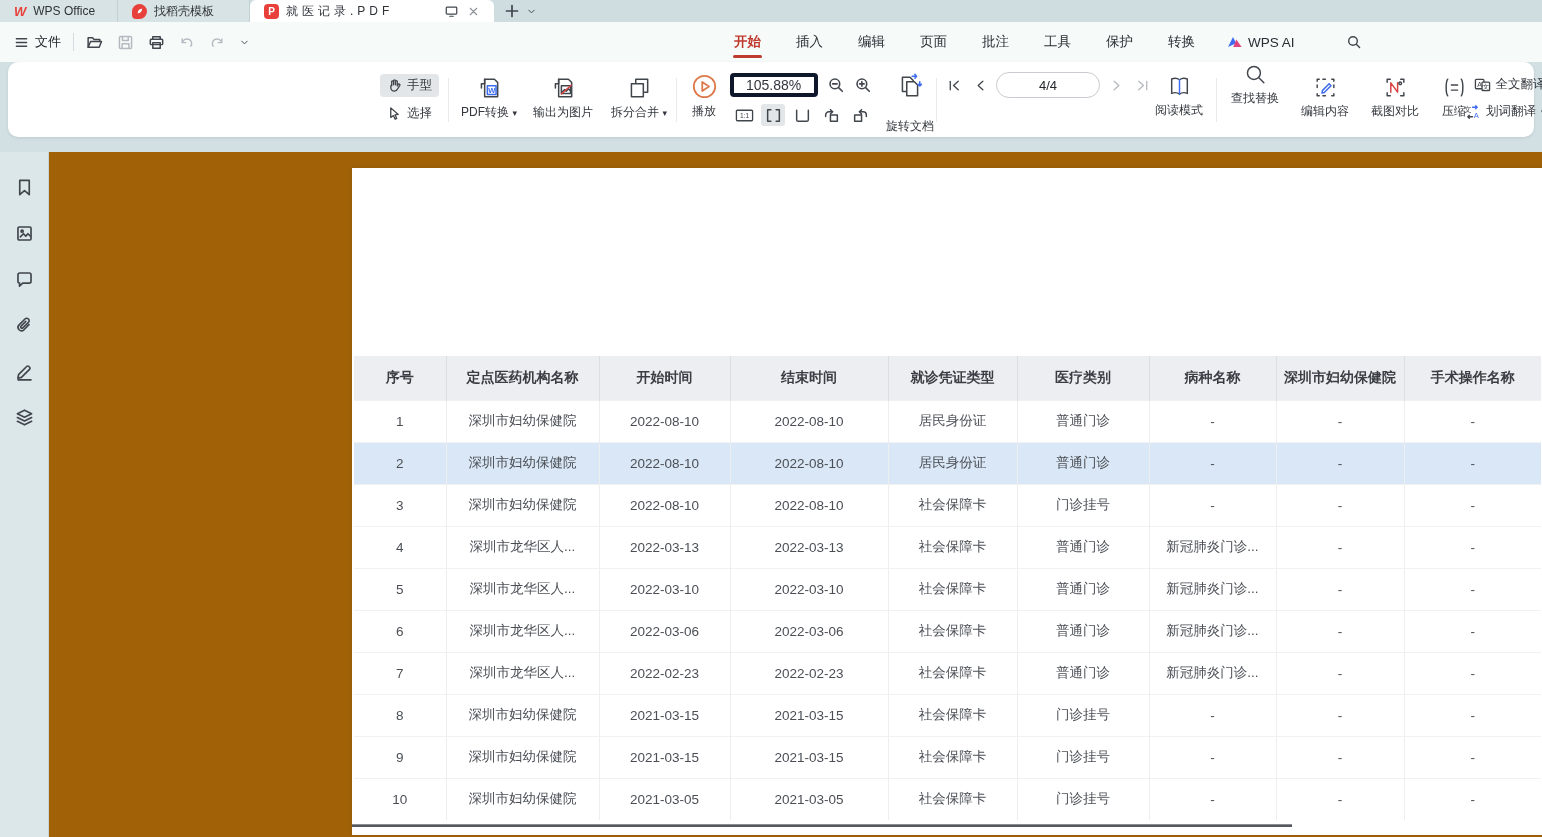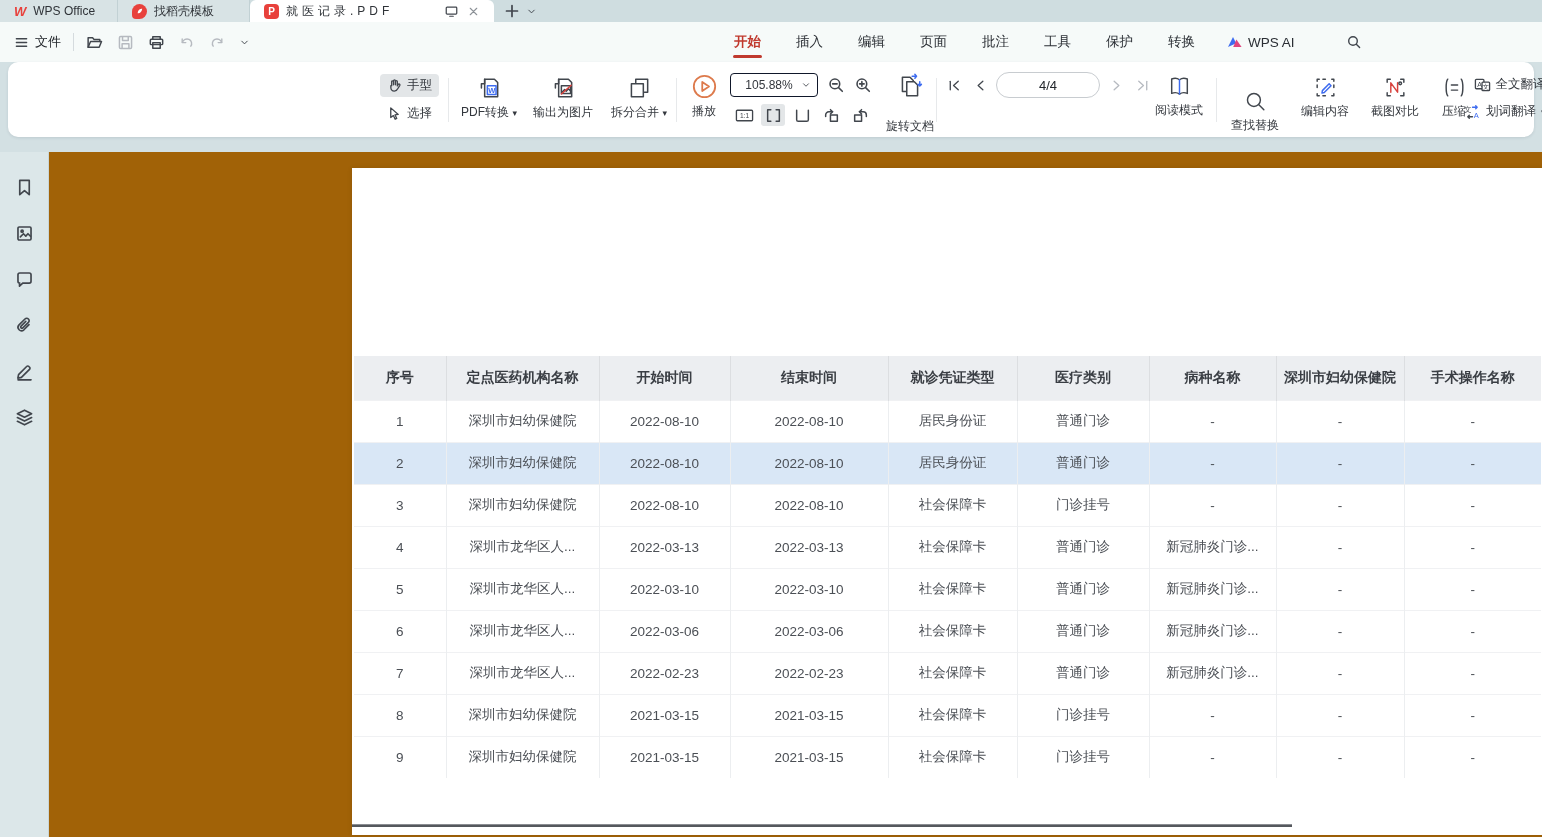--- a/index.html
+++ b/index.html
@@ -37,21 +37,21 @@
   
   .toolbar { position:absolute; left:8px; top:62px; width:1526px; height:75px; background:#ffffff; border-radius:10px; box-shadow:0 1px 3px rgba(40,60,70,.12); }
   .tsep { position:absolute; top:16px; width:1px; height:44px; background:#e7e9eb; }
   .vbtn { position:absolute; display:flex; flex-direction:column; align-items:center; gap:3px; font-size:12px; color:#33373d; }
   .vbtn .lbl { white-space:nowrap; }
   .stack2 { position:absolute; display:flex; flex-direction:column; gap:5px;align-items:flex-end; }
   .pill { display:flex; align-items:center; gap:5px; font-size:12.5px; padding:3px 7px; border-radius:4px; white-space:nowrap; }
   .pill.sel, .sq.sel { background:#e3e6e8; }
   .sq { width:24px; height:22px; border-radius:3px; display:flex; align-items:center; justify-content:center; }
   .hrow { position:absolute; display:flex; align-items:center; }
-  .zoombox { width:88px; height:24px; border:1px solid #0f172a; border-radius:4px; display:flex; align-items:center; font-size:12px; padding:0 6px 0 12px; gap:6px; }
+  .zoombox { width:88px; height:24px; border:4px solid #0f172a; border-radius:4px; display:flex; align-items:center; font-size:14px; padding:0 6px 0 12px; gap:6px; }
   .zoombox span { flex:1; text-align:center; }
   .pageinput { width:104px; height:26px; border:1px solid #c8ccd0; border-radius:13px; font-size:13px; text-align:center; color:#23272c; background:#fff; font-family:"Liberation Sans", sans-serif; }
   .navbtn { width:20px; height:22px; display:flex; align-items:center; justify-content:center; }
 
   
   .workspace { position:absolute; left:0; top:152px; width:1542px; height:699px; background:#a16207; }
   .sidestrip { position:absolute; left:0; top:0; width:49px; height:100%; background:#dce7e9; border-right:1px solid #c9d6d8; display:flex; flex-direction:column; align-items:center; padding-top:22px; gap:20px; }
   .sbtn { width:26px; height:26px; display:flex; align-items:center; justify-content:center; }
   .docarea { position:absolute; left:49px; top:0; right:0; bottom:0; }
   .page { position:absolute; left:303px; top:16px; width:1190px; height:667px; background:#ffffff; box-shadow:0 0 5px rgba(0,0,0,.10); }
@@ -363,21 +363,21 @@
     <div class="vbtn" style="left:1142px; top:12px; width:58px;">
       <svg class="ic" width="25" height="25" viewBox="0 0 24 24">
         <path d="M12 5.5 C10 4 6.5 4 4.5 4.8 V18.6 C6.5 17.8 10 17.8 12 19.3 C14 17.8 17.5 17.8 19.5 18.6 V4.8 C17.5 4 14 4 12 5.5 Z"></path>
         <path class="blue" d="M12 5.5 V19.3"></path>
       </svg>
       <span class="lbl">阅读模式</span>
     </div>
 
     <div class="tsep" style="left:1208px;"></div>
 
-    <div class="vbtn" style="left:1216px; top:27px; width:62px;">
+    <div class="vbtn" style="left:1216px; top:0; width:62px;">
       <svg class="ic" width="25" height="25" viewBox="0 0 24 24">
           <circle cx="10.5" cy="10.5" r="6.2"></circle>
           <path d="M15.2 15.2 L20 20"></path>
         </svg>
       <span class="lbl">查找替换</span>
     </div>
     <div class="vbtn" style="left:1286px; top:13px; width:62px;">
       <svg class="ic" width="25" height="25" viewBox="0 0 24 24">
         <path d="M4 6 V4 H6 M18 4 H20 V6 M20 18 V20 H18 M6 20 H4 V18"></path>
           <path d="M9.5 4 h5 M9.5 20 h5 M4 9.5 v5 M20 9.5 v5" stroke-dasharray="2.4 2.6"></path>
@@ -581,19 +581,30 @@
                 <td>9</td>
                 <td>深圳市妇幼保健院</td>
                 <td>2021-03-15</td>
                 <td>2021-03-15</td>
                 <td>社会保障卡</td>
                 <td>门诊挂号</td>
                 <td>-</td>
                 <td>-</td>
                 <td>-</td>
               </tr>
+              <tr>
+                <td>10</td>
+                <td>深圳市妇幼保健院</td>
+                <td>2021-03-05</td>
+                <td>2021-03-05</td>
+                <td>社会保障卡</td>
+                <td>门诊挂号</td>
+                <td>-</td>
+                <td>-</td>
+                <td>-</td>
+              </tr>
             </tbody>
         </table>
         <div class="hscroll"></div>
       </div>
     </div>
   </div>
 </div>
 
 </body></html>

